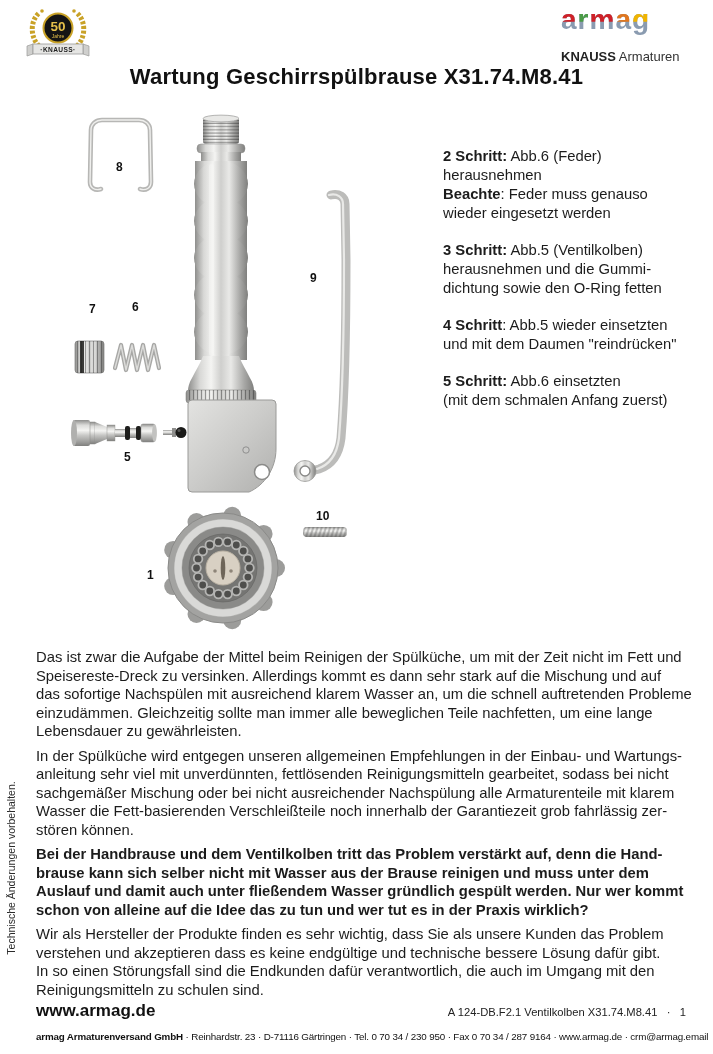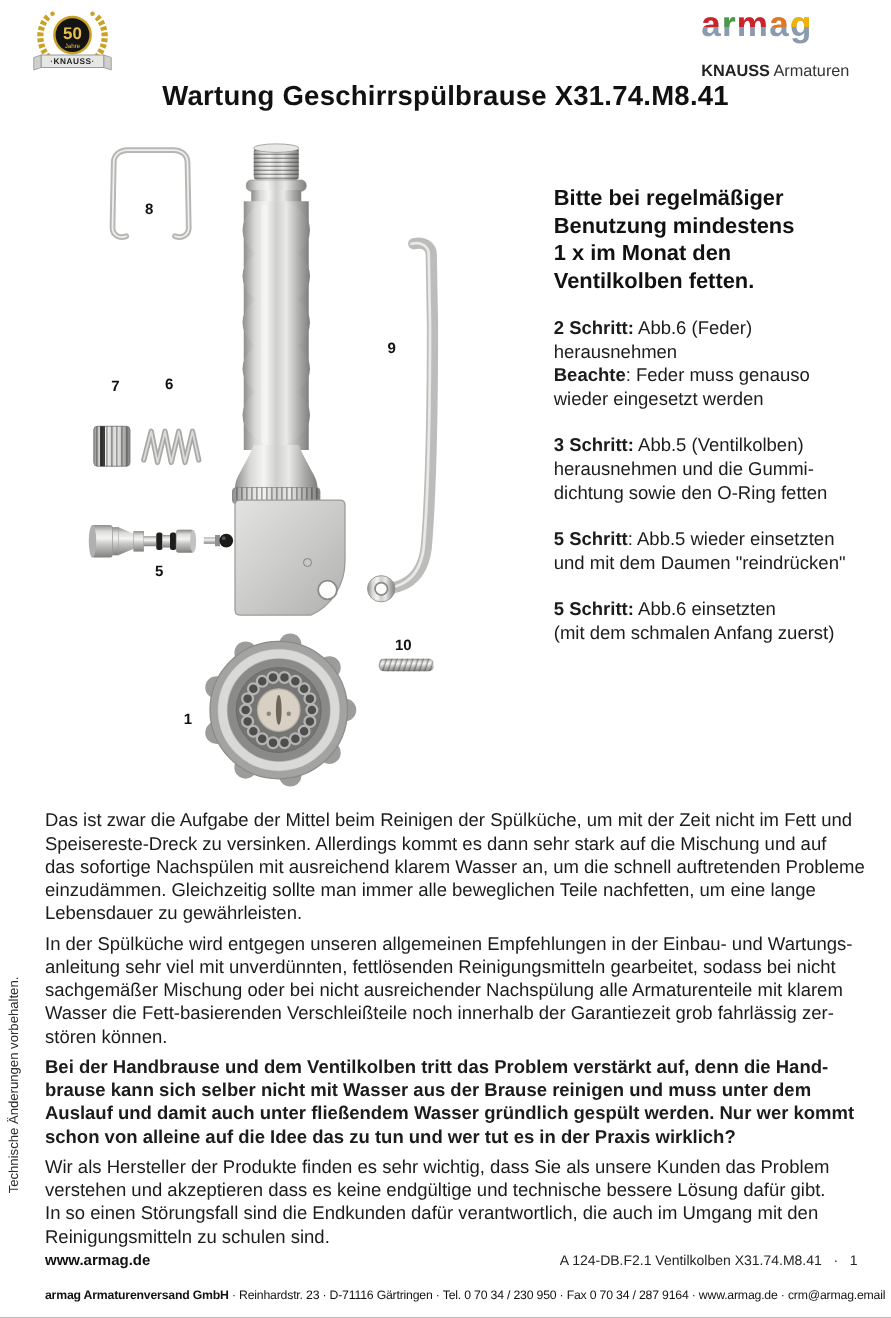--- a/index.html
+++ b/index.html
@@ -35,21 +35,21 @@
   .bodytext p{margin:0 0 6px 0;font-size:14.8px;line-height:18.5px;white-space:pre-line;color:#1c1c1c;}
   .bodytext p.bold{font-weight:bold;}
 
   
   .sidenote{position:absolute;left:11px;top:868px;transform:translate(-50%,-50%) rotate(-90deg);
             white-space:nowrap;font-size:10.5px;color:#2b2b2b;}
 
   
   .footer-row{position:absolute;left:36px;top:1001px;width:650px;display:flex;
               justify-content:space-between;align-items:baseline;}
-  .site{font-weight:bold;font-size:12px;color:#111;}
+  .site{font-weight:bold;font-size:17px;color:#111;}
   .docref{font-size:11.2px;color:#222;white-space:pre;}
   .company{position:absolute;left:36px;top:1031px;width:672px;font-size:9.8px;
            letter-spacing:-0.15px;color:#111;white-space:nowrap;}
   .company .b{font-weight:bold;}
 </style>
 </head>
 <body>
 
 <div class="page">
 
@@ -228,33 +228,29 @@
         <circle cx="163" cy="468" r="17" fill="#d8d0c3" stroke="#b9b1a3" stroke-width="1"></circle>
         <ellipse cx="163" cy="468" rx="2.3" ry="12" fill="#6e6559"></ellipse>
         <circle cx="155" cy="471" r="1.8" fill="#8d8478"></circle>
         <circle cx="171" cy="471" r="1.8" fill="#8d8478"></circle>
       </g>
     </svg>
     
   <div class="part-label" style="left: 56px; top: 60px;">8</div><div class="part-label" style="left: 29px; top: 202px;">7</div><div class="part-label" style="left: 72px; top: 200px;">6</div><div class="part-label" style="left: 64px; top: 350px;">5</div><div class="part-label" style="left: 250px; top: 171px;">9</div><div class="part-label" style="left: 256px; top: 409px;">10</div><div class="part-label" style="left: 87px; top: 468px;">1</div></div>
 
   <div class="instructions">
-    <h2 class="inst-heading">Bitte bei regelmäßiger
-Benutzung mindestens
-1 x im Monat den
-Ventilkolben fetten.</h2>
     <div id="steps">
         <div class="step"><span class="b">2 Schritt:</span><span> Abb.6 (Feder)
 herausnehmen
 </span><span class="b">Beachte</span><span>: Feder muss genauso
 wieder eingesetzt werden</span></div>
         <div class="step"><span class="b">3 Schritt:</span><span> Abb.5 (Ventilkolben)
 herausnehmen und die Gummi-
 dichtung sowie den O-Ring fetten</span></div>
-        <div class="step"><span class="b">5 Schritt</span><span>: Abb.5 wieder einsetzten
+        <div class="step"><span class="b">4 Schritt</span><span>: Abb.5 wieder einsetzten
 und mit dem Daumen "reindrücken"</span></div>
         <div class="step"><span class="b">5 Schritt:</span><span> Abb.6 einsetzten
 (mit dem schmalen Anfang zuerst)</span></div>
       </div>
   </div>
 
   <div class="bodytext" id="paragraphs">
       <p>Das ist zwar die Aufgabe der Mittel beim Reinigen der Spülküche, um mit der Zeit nicht im Fett und
 Speisereste-Dreck zu versinken. Allerdings kommt es dann sehr stark auf die Mischung und auf
 das sofortige Nachspülen mit ausreichend klarem Wasser an, um die schnell auftretenden Probleme

